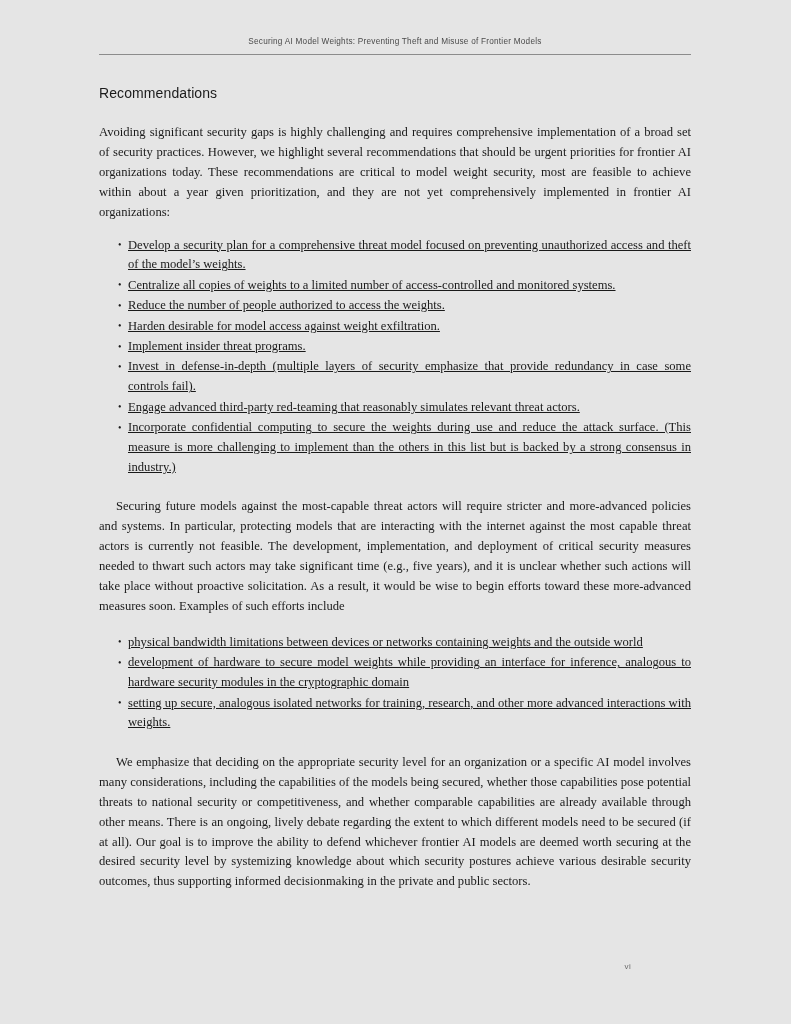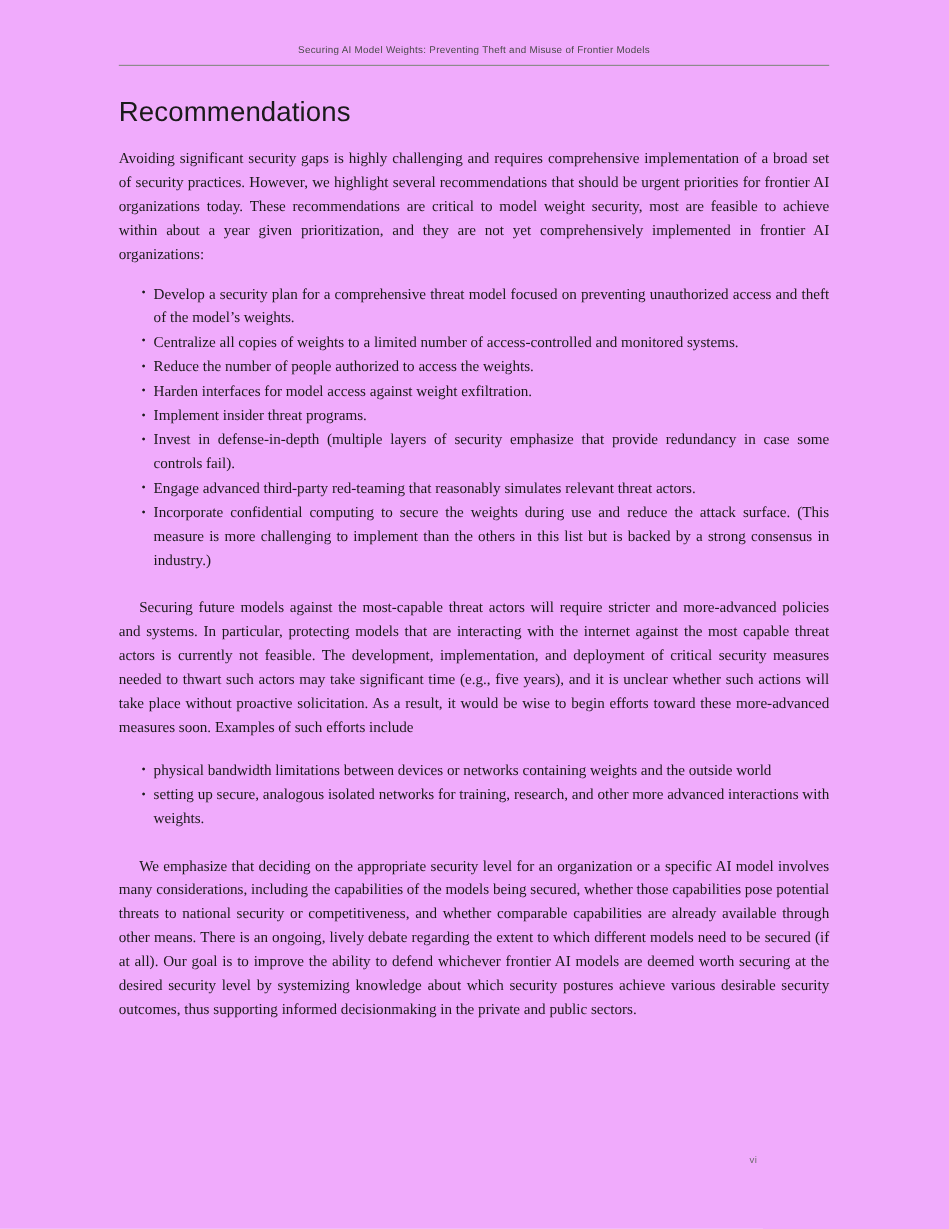--- a/index.html
+++ b/index.html
@@ -14,21 +14,21 @@
     font-family: "Liberation Serif", "DejaVu Serif", serif;
     color: #1a1a1a;
     overflow: hidden;
   }
 
   .page {
     position: absolute;
     left: 0; top: 0;
     width: 791px;
     height: 1024px;
-    background: #f0abfc;
+    background: #e5e5e5;
   }
 
   
   .running-head {
     position: absolute;
     left: 99px;
     top: 36px;
     width: 592px;
     text-align: center;
     font-family: "Liberation Sans", "DejaVu Sans", sans-serif;
@@ -50,21 +50,21 @@
   
   .content {
     position: absolute;
     left: 99px;
     top: 82px;
     width: 592px;
   }
 
   h1.section-title {
     font-family: "Liberation Sans", "DejaVu Sans", sans-serif;
-    font-size: 23px;
+    font-size: 14px;
     font-weight: 400;
     color: #1b1b1b;
     margin: 0 0 19px 0;
     letter-spacing: 0.1px;
     line-height: 22px;
   }
 
   p.body {
     font-size: 12.6px;
     line-height: 19.9px;
@@ -78,20 +78,21 @@
     text-indent: 17px;
   }
   p.gap-before {
     margin-top: 19.5px;
   }
 
   ul.bullets {
     list-style: none;
     margin: 13px 0 0 0;
     padding: 0;
+    text-decoration: underline;
   }
   ul.bullets.tight {
     margin-top: 16px;
   }
   ul.bullets li {
     position: relative;
     font-size: 12.6px;
     line-height: 19.9px;
     text-align: justify;
     padding-left: 29px;
@@ -138,31 +139,32 @@
   <div class="content">
 
     <h1 class="section-title">Recommendations</h1>
 
     <p class="body">Avoiding significant security gaps is highly challenging and requires comprehensive implementation of a broad set of security practices. However, we highlight several recommendations that should be urgent priorities for frontier AI organizations today. These recommendations are critical to model weight security, most are feasible to achieve within about a year given prioritization, and they are not yet comprehensively implemented in frontier AI organizations:</p>
 
     <ul class="bullets">
       <li>Develop a security plan for a comprehensive threat model focused on preventing unauthorized access and theft of the model’s weights.</li>
       <li>Centralize all copies of weights to a limited number of access-controlled and monitored systems.</li>
       <li>Reduce the number of people authorized to access the weights.</li>
-      <li>Harden interfaces for model access against weight exfiltration.</li>
+      <li>Harden desirable for model access against weight exfiltration.</li>
       <li>Implement insider threat programs.</li>
       <li>Invest in defense-in-depth (multiple layers of security emphasize that provide redundancy in case some controls fail).</li>
       <li>Engage advanced third-party red-teaming that reasonably simulates relevant threat actors.</li>
       <li>Incorporate confidential computing to secure the weights during use and reduce the attack surface. (This measure is more challenging to implement than the others in this list but is backed by a strong consensus in industry.)</li>
     </ul>
 
     <p class="body indent gap-before">Securing future models against the most-capable threat actors will require stricter and more-advanced policies and systems. In particular, protecting models that are interacting with the internet against the most capable threat actors is currently not feasible. The development, implementation, and deployment of critical security measures needed to thwart such actors may take significant time (e.g., five years), and it is unclear whether such actions will take place without proactive solicitation. As a result, it would be wise to begin efforts toward these more-advanced measures soon. Examples of such efforts include</p>
 
     <ul class="bullets tight">
       <li>physical bandwidth limitations between devices or networks containing weights and the outside world</li>
+      <li>development of hardware to secure model weights while providing an interface for inference, analogous to hardware security modules in the cryptographic domain</li>
       <li>setting up secure, analogous isolated networks for training, research, and other more advanced interactions with weights.</li>
     </ul>
 
     <p class="body indent gap-before">We emphasize that deciding on the appropriate security level for an organization or a specific AI model involves many considerations, including the capabilities of the models being secured, whether those capabilities pose potential threats to national security or competitiveness, and whether comparable capabilities are already available through other means. There is an ongoing, lively debate regarding the extent to which different models need to be secured (if at all). Our goal is to improve the ability to defend whichever frontier AI models are deemed worth securing at the desired security level by systemizing knowledge about which security postures achieve various desirable security outcomes, thus supporting informed decisionmaking in the private and public sectors.</p>
 
   </div>
 
   <div class="folio">vi</div>
 
 </div>

